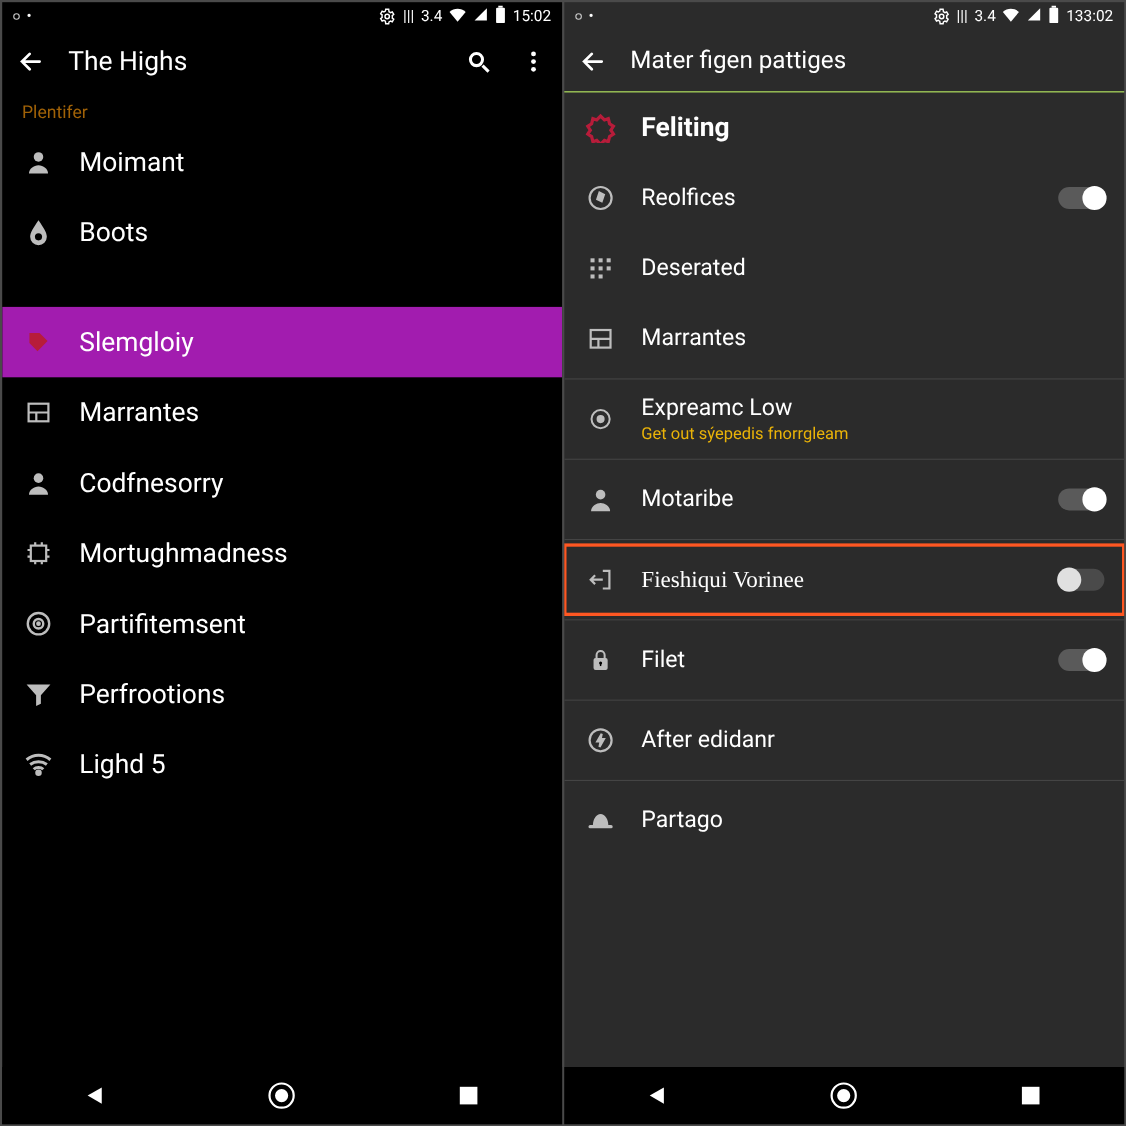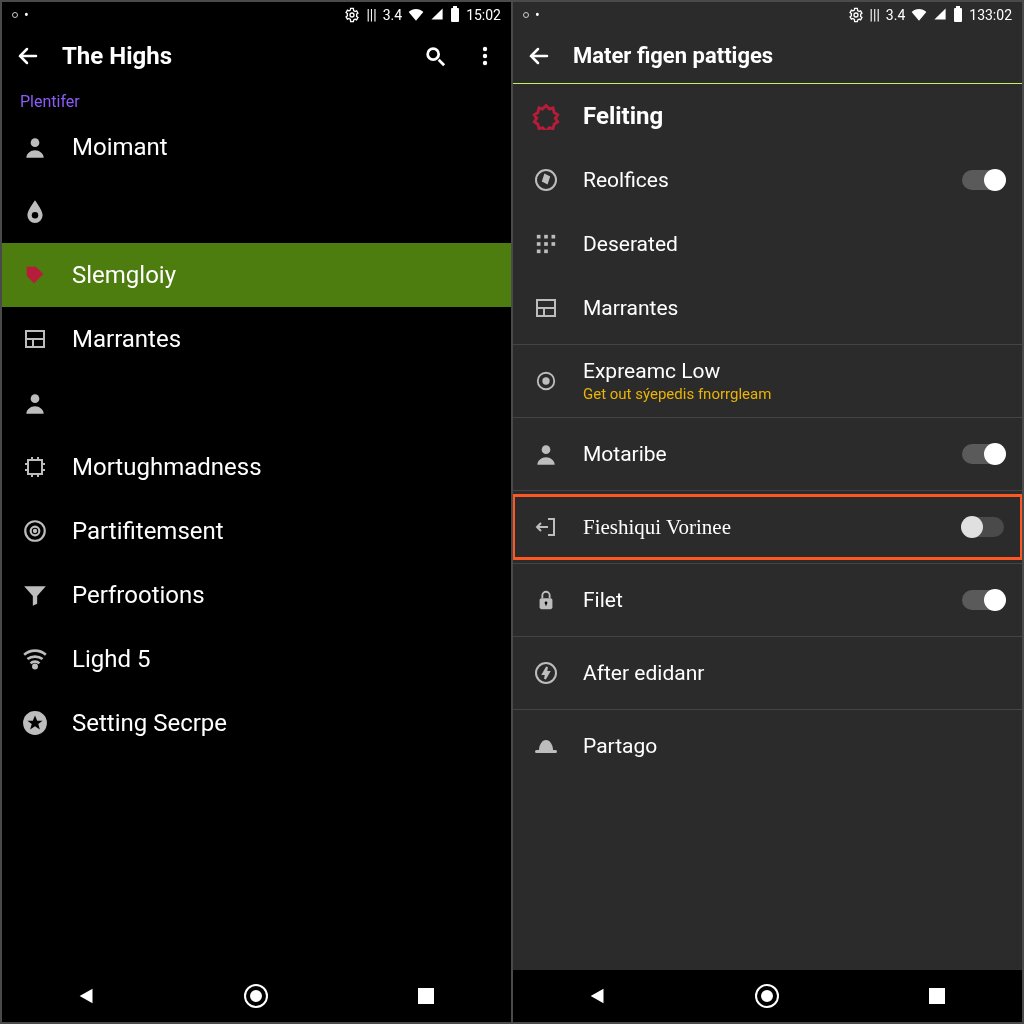--- a/index.html
+++ b/index.html
@@ -41,41 +41,41 @@
     height: 56px;
     display: flex;
     align-items: center;
     padding: 0 10px;
     gap: 18px;
     color: #fff;
   }
   .appbar .title {
     flex: 1;
     font-size: 24px;
-    font-weight: 700;
+    font-weight: 400;
   }
   .appbar .iconbtn { width: 32px; height:32px; display:flex; align-items:center; justify-content:center; }
   .section {
     padding: 8px 18px 4px 18px;
     font-size: 16px;
-    color: #8b5cf6;
+    color: #a16207;
   }
   .list {
     flex: 1;
     overflow: hidden;
   }
   .row {
     display: flex;
     align-items: center;
     gap: 22px;
     padding: 0 18px;
     height: 64px;
     color: #fff;
   }
-  .row.selected { background: #4d7c0f; }
+  .row.selected { background: #a21caf; margin-top: 36px; }
   .row .icn { width: 30px; height:30px; color:#bdbdbd; display:flex; align-items:center; justify-content:center; }
   .row .icn.accent { color:#b71c3a; }
   .row.selected .icn { color:#b71c3a; }
   .row .lbl { font-size:24px; flex:1; }
   
   .phone.right .row { background: transparent; border-bottom:none; }
   .phone.right .groupdiv { height:1px; background:#444; margin: 4px 0 4px 0; }
   .phone.right .row .lbl { font-size:21px; }
   .row .sub { font-size:15px; color:#eab308; margin-top:2px; }
   .txtcol { display:flex; flex-direction:column; flex:1; }
@@ -178,20 +178,23 @@
           <span class="lbl">Moimant</span>
         </div>
       </div>
       <div class="row">
         <span class="icn">
           <svg width="26" height="26" viewBox="0 0 24 24" fill="currentColor">
             <path d="M12 2C8 8 5 12 5 16a7 7 0 0 0 14 0c0-4-3-8-7-14z"></path>
             <circle cx="12" cy="16" r="3" fill="#000"></circle>
           </svg>
         </span>
+        <div class="txtcol">
+          <span class="lbl">Boots</span>
+        </div>
       </div>
       <div class="row selected">
         <span class="icn">
           <svg width="22" height="22" viewBox="0 0 24 24" fill="currentColor">
             <path d="M3 3h10l8 8-10 10-8-8V3z"></path>
           </svg>
         </span>
         <div class="txtcol">
           <span class="lbl">Slemgloiy</span>
         </div>
@@ -207,20 +210,23 @@
           <span class="lbl">Marrantes</span>
         </div>
       </div>
       <div class="row">
         <span class="icn">
           <svg width="26" height="26" viewBox="0 0 24 24" fill="currentColor">
             <circle cx="12" cy="8" r="4"></circle>
             <path d="M4 22c0-4 4-7 8-7s8 3 8 7H4z"></path>
           </svg>
         </span>
+        <div class="txtcol">
+          <span class="lbl">Codfnesorry</span>
+        </div>
       </div>
       <div class="row">
         <span class="icn">
           <svg width="24" height="24" viewBox="0 0 24 24" fill="none" stroke="currentColor" stroke-width="2">
             <rect x="5" y="5" width="14" height="14"></rect>
             <path d="M9 2v3M15 2v3M9 19v3M15 19v3M2 9h3M2 15h3M19 9h3M19 15h3"></path>
           </svg>
         </span>
         <div class="txtcol">
           <span class="lbl">Mortughmadness</span>
@@ -250,31 +256,20 @@
       </div>
       <div class="row">
         <span class="icn">
           <svg width="26" height="22" viewBox="0 0 24 20" fill="none" stroke="currentColor" stroke-width="2.5">
             <path d="M2 6c6-5 14-5 20 0M5 10c4-3 10-3 14 0M8 14c2-2 6-2 8 0"></path>
             <circle cx="12" cy="17" r="1.5" fill="currentColor"></circle>
           </svg>
         </span>
         <div class="txtcol">
           <span class="lbl">Lighd 5</span>
-        </div>
-      </div>
-      <div class="row">
-        <span class="icn">
-          <svg width="26" height="26" viewBox="0 0 24 24" fill="currentColor">
-            <circle cx="12" cy="12" r="11" fill="currentColor"></circle>
-            <path d="M12 5l2 5h5l-4 3 1.5 5L12 15l-4.5 3L9 13 5 10h5l2-5z" fill="#000"></path>
-          </svg>
-        </span>
-        <div class="txtcol">
-          <span class="lbl">Setting Secrpe</span>
         </div>
       </div>
     </div>
 
   <div class="navbar">
     <span class="navbtn">
       <svg width="22" height="22" viewBox="0 0 24 24" fill="#fff">
           <path d="M18 4v16L4 12 18 4z"></path>
         </svg>
     </span>

